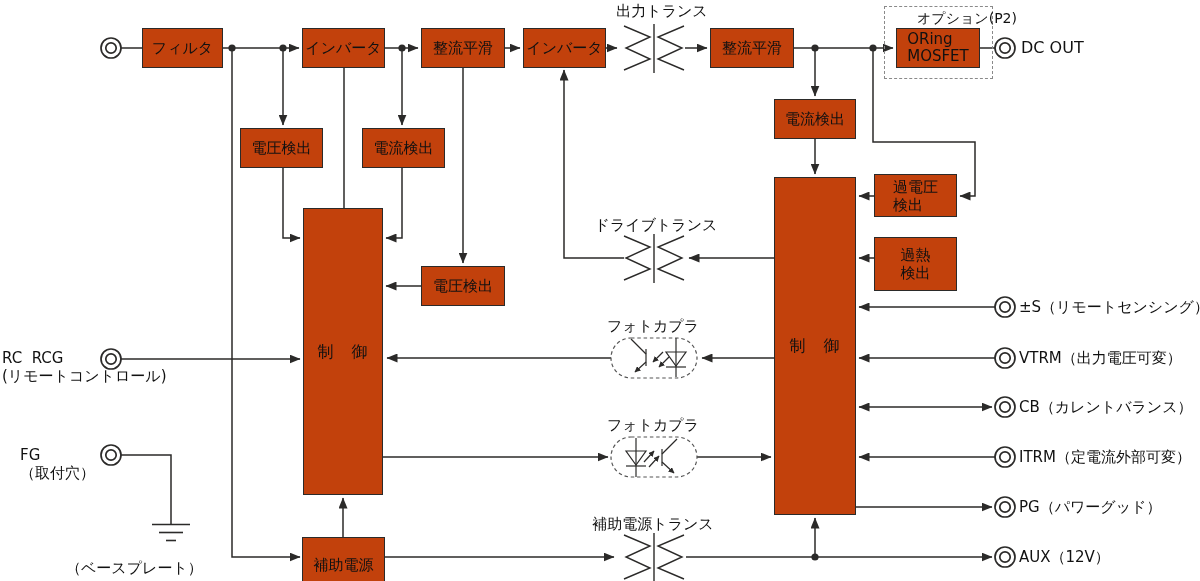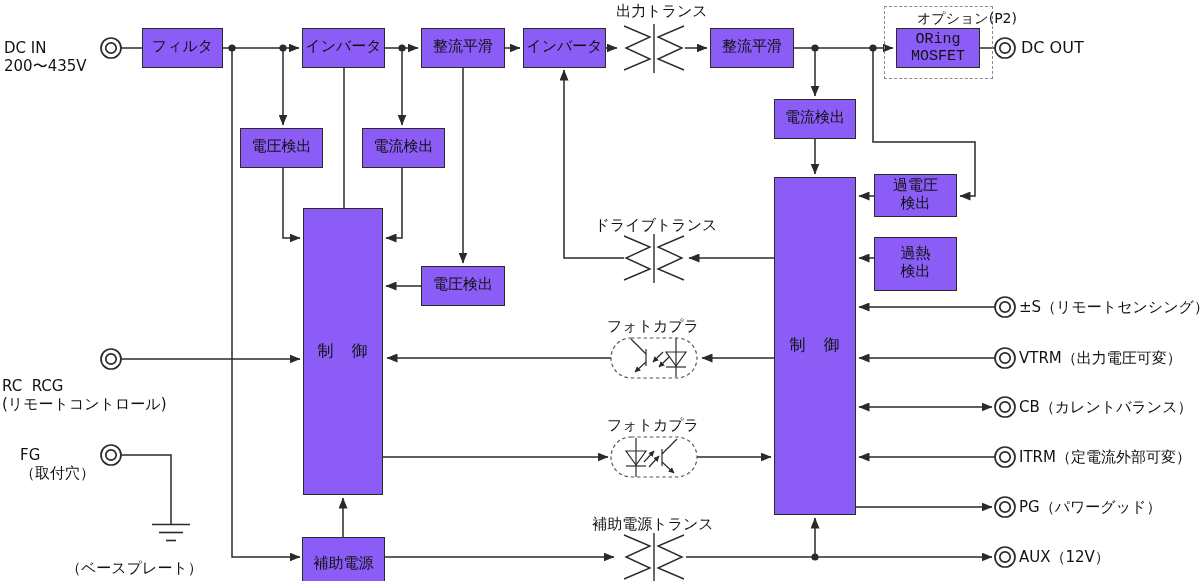--- a/index.html
+++ b/index.html
@@ -3,23 +3,23 @@
 <meta charset="utf-8">
 <style>
   html,body{margin:0;padding:0;background:#fff;}
   .canvas{
     position:relative;width:1200px;height:581px;background:#ffffff;
     font-family:"DejaVu Sans","Liberation Sans",sans-serif;color:#111;
     overflow:hidden;
   }
   .wires{position:absolute;left:0;top:0;}
   .box{
-    position:absolute;box-sizing:border-box;border:1.5px solid #2b2a29;background:#8b5cf6;
-    display:flex;align-items:center;justify-content:center;text-align:center;
-    font-size:15px;line-height:18px;white-space:pre;font-weight:500;font-family:Liberation Mono, monospace;
+    position:absolute;box-sizing:border-box;border:1.5px solid #2b2a29;background:#c2410c;
+    display:flex;align-items:center;justify-content:center;
+    font-size:15px;line-height:18px;white-space:pre;font-weight:500;
   }
   .box.tall{font-size:16px;letter-spacing:1px;}
   .dashedbox{
     position:absolute;box-sizing:border-box;border:1.5px dashed #8a8a8a;background:transparent;
   }
   .lbl{
     position:absolute;font-size:15px;line-height:18px;white-space:pre;font-weight:500;
   }
   .lbl.c{transform:translateX(-50%);text-align:center;}
   .lbl.big{font-size:16px;}
@@ -200,36 +200,34 @@
   <div class="box" style="left:421px;top:266px;width:84px;height:40px;">電圧検出</div>
   <div class="box" style="left:774px;top:99px;width:82px;height:40px;">電流検出</div>
   <div class="box" style="left:874px;top:174px;width:83px;height:43px;line-height:18px;">過電圧
 検出</div>
   <div class="box" style="left:874px;top:237px;width:83px;height:54px;line-height:18px;">過熱
 検出</div>
   <div class="box tall" style="left:303px;top:208px;width:80px;height:287px;">制　御</div>
   <div class="box tall" style="left:774px;top:177px;width:82px;height:338px;">制　御</div>
   <div class="box" style="left:302px;top:537px;width:83px;height:56px;">補助電源</div>
 
-  <div class="lbl" style="left:4px;top:39px;">DC IN
-200〜435V</div>
   <div class="lbl opt" style="left:939px;top:9px;">オプション(P2)</div>
   <div class="lbl c" style="left:653px;top:2px;margin-left:9px;">出力トランス</div>
   <div class="lbl c" style="left:656px;top:216px;">ドライブトランス</div>
   <div class="lbl c" style="left:653px;top:317px;">フォトカプラ</div>
   <div class="lbl c" style="left:653px;top:416px;">フォトカプラ</div>
   <div class="lbl c" style="left:653px;top:515px;">補助電源トランス</div>
 
   <div class="lbl big" style="left:1021px;top:39px;">DC OUT</div>
   <div class="lbl" style="left:1019px;top:298px;">±S（リモートセンシング）</div>
   <div class="lbl" style="left:1019px;top:349px;">VTRM（出力電圧可変）</div>
   <div class="lbl" style="left:1019px;top:398px;">CB（カレントバランス）</div>
   <div class="lbl" style="left:1019px;top:448px;">ITRM（定電流外部可変）</div>
   <div class="lbl" style="left:1019px;top:498px;">PG（パワーグッド）</div>
   <div class="lbl" style="left:1019px;top:548px;">AUX（12V）</div>
 
-  <div class="lbl" style="left:2px;top:349px;margin-top:28px;">RC  RCG
+  <div class="lbl" style="left:2px;top:349px;">RC  RCG
 (リモートコントロール)</div>
   <div class="lbl" style="left:20px;top:446px;">FG
 （取付穴）</div>
   <div class="lbl" style="left:66px;top:559px;">（ベースプレート）</div>
 
 </div>
 
 </body></html>

